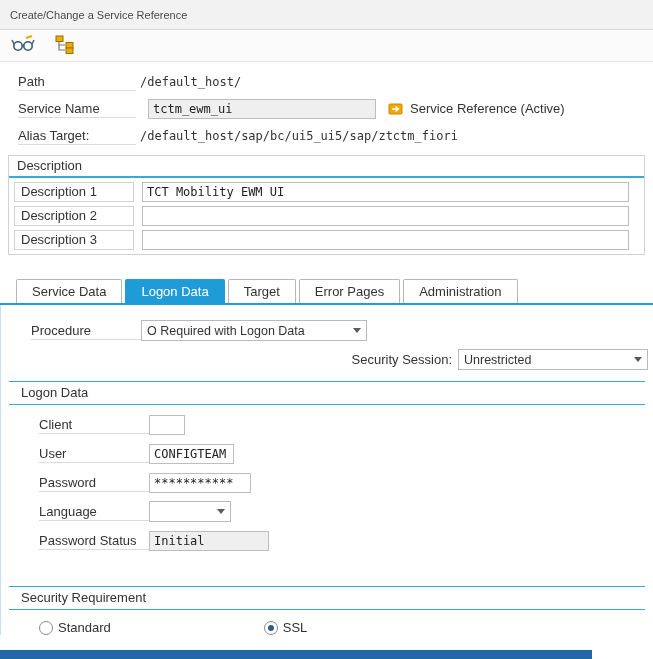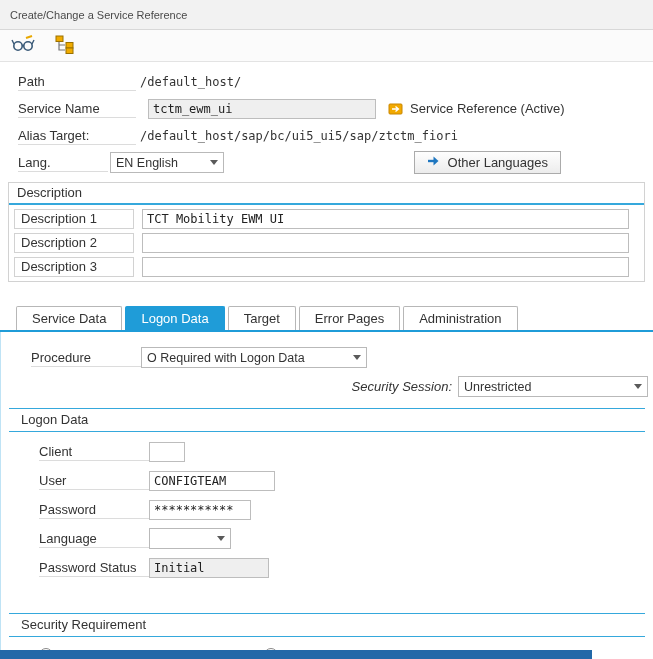--- a/index.html
+++ b/index.html
@@ -62,21 +62,21 @@
     border:1px solid #b7b7b7; border-bottom:none; background:#fff;
     padding:4px 15px 4px 15px; margin-right:3px; font-size:13px; cursor:pointer;
     border-radius:2px 2px 0 0;
   }
   .tab.active { background:#1f9cd8; border-color:#1f9cd8; color:#fff; }
   .tabline { height:2px; background:#1f9cd8; }
   .tabcontent { border-left:1px solid #bfe3f5; padding-top:14px; min-height:330px; }
   .ct-row { display:flex; align-items:center; margin:0 0 6px 30px; height:23px; }
   .ct-lbl { width:110px; height:18px; line-height:18px; border-bottom:1px solid #dcdcdc; flex:none; }
   .sess-row { display:flex; align-items:center; justify-content:flex-end; margin:2px 5px 8px 0; height:23px; }
-  .sess-lbl { margin-right:6px;font-style:italic; }
+  .sess-lbl { margin-right:6px; }
   .section { margin:10px 8px 0 8px; border-top:1px solid #35a8dc; }
   .sec-title { padding:3px 8px 4px 12px; border-bottom:1px solid #35a8dc; }
   .sec-body { padding:8px 0 12px 0; }
   .radio {
     width:14px; height:14px; border:1px solid #8a8a8a; border-radius:50%;
     display:inline-block; background:#fff; position:relative; flex:none; cursor:pointer;
   }
   .radio.checked::after {
     content:""; position:absolute; left:3px; top:3px; width:6px; height:6px;
     border-radius:50%; background:#2b5d8c;
@@ -130,36 +130,20 @@
       </svg>
     </span>
     <span style="margin-left:6px;">Service Reference (Active)</span>
   </div>
 
   <div class="frm-row">
     <span class="lbl">Alias Target:</span>
     <span class="mono plainval">/default_host/sap/bc/ui5_ui5/sap/ztctm_fiori</span>
   </div>
 
-  <div class="frm-row">
-    <span class="lbl" style="width:90px;">Lang.</span>
-    <span class="dropdown" style="width:114px; margin-left:2px;">
-      <span>EN English</span>
-      <span class="dd-arrow"></span>
-    </span>
-    <button class="btn" style="margin-left:auto; margin-right:92px;">
-      <span>
-        <svg width="14" height="12" viewBox="0 0 14 12">
-          <path d="M1 6 h8" stroke="#1f77c0" stroke-width="2.4" fill="none"></path>
-          <path d="M6.5 1.5 L11.5 6 L6.5 10.5 Z" fill="#1f77c0"></path>
-        </svg>
-      </span>
-      <span>Other Languages</span>
-    </button>
-  </div>
 </div>
 
 <div class="groupbox">
   <div class="gb-title">Description</div>
   <div class="desc-row">
     <span class="desc-lbl">Description 1</span>
     <input class="txt" value="TCT Mobility EWM UI" style="">
   </div>
   <div class="desc-row">
     <span class="desc-lbl">Description 2</span>
@@ -200,21 +184,21 @@
 
   <div class="section">
     <div class="sec-title">Logon Data</div>
     <div class="sec-body">
       <div class="ct-row">
         <span class="ct-lbl">Client</span>
         <input class="txt" style="width: 36px;" value="">
       </div>
       <div class="ct-row">
         <span class="ct-lbl">User</span>
-        <input class="txt" style="width: 126px;" value="CONFIGTEAM">
+        <input class="txt" style="width: 85px;" value="CONFIGTEAM">
       </div>
       <div class="ct-row">
         <span class="ct-lbl">Password</span>
         <input class="txt" style="width: 102px;" value="***********">
       </div>
       <div class="ct-row">
         <span class="ct-lbl">Language</span>
         <span class="dropdown" style="width:82px;">
           <span></span>
           <span class="dd-arrow"></span>

